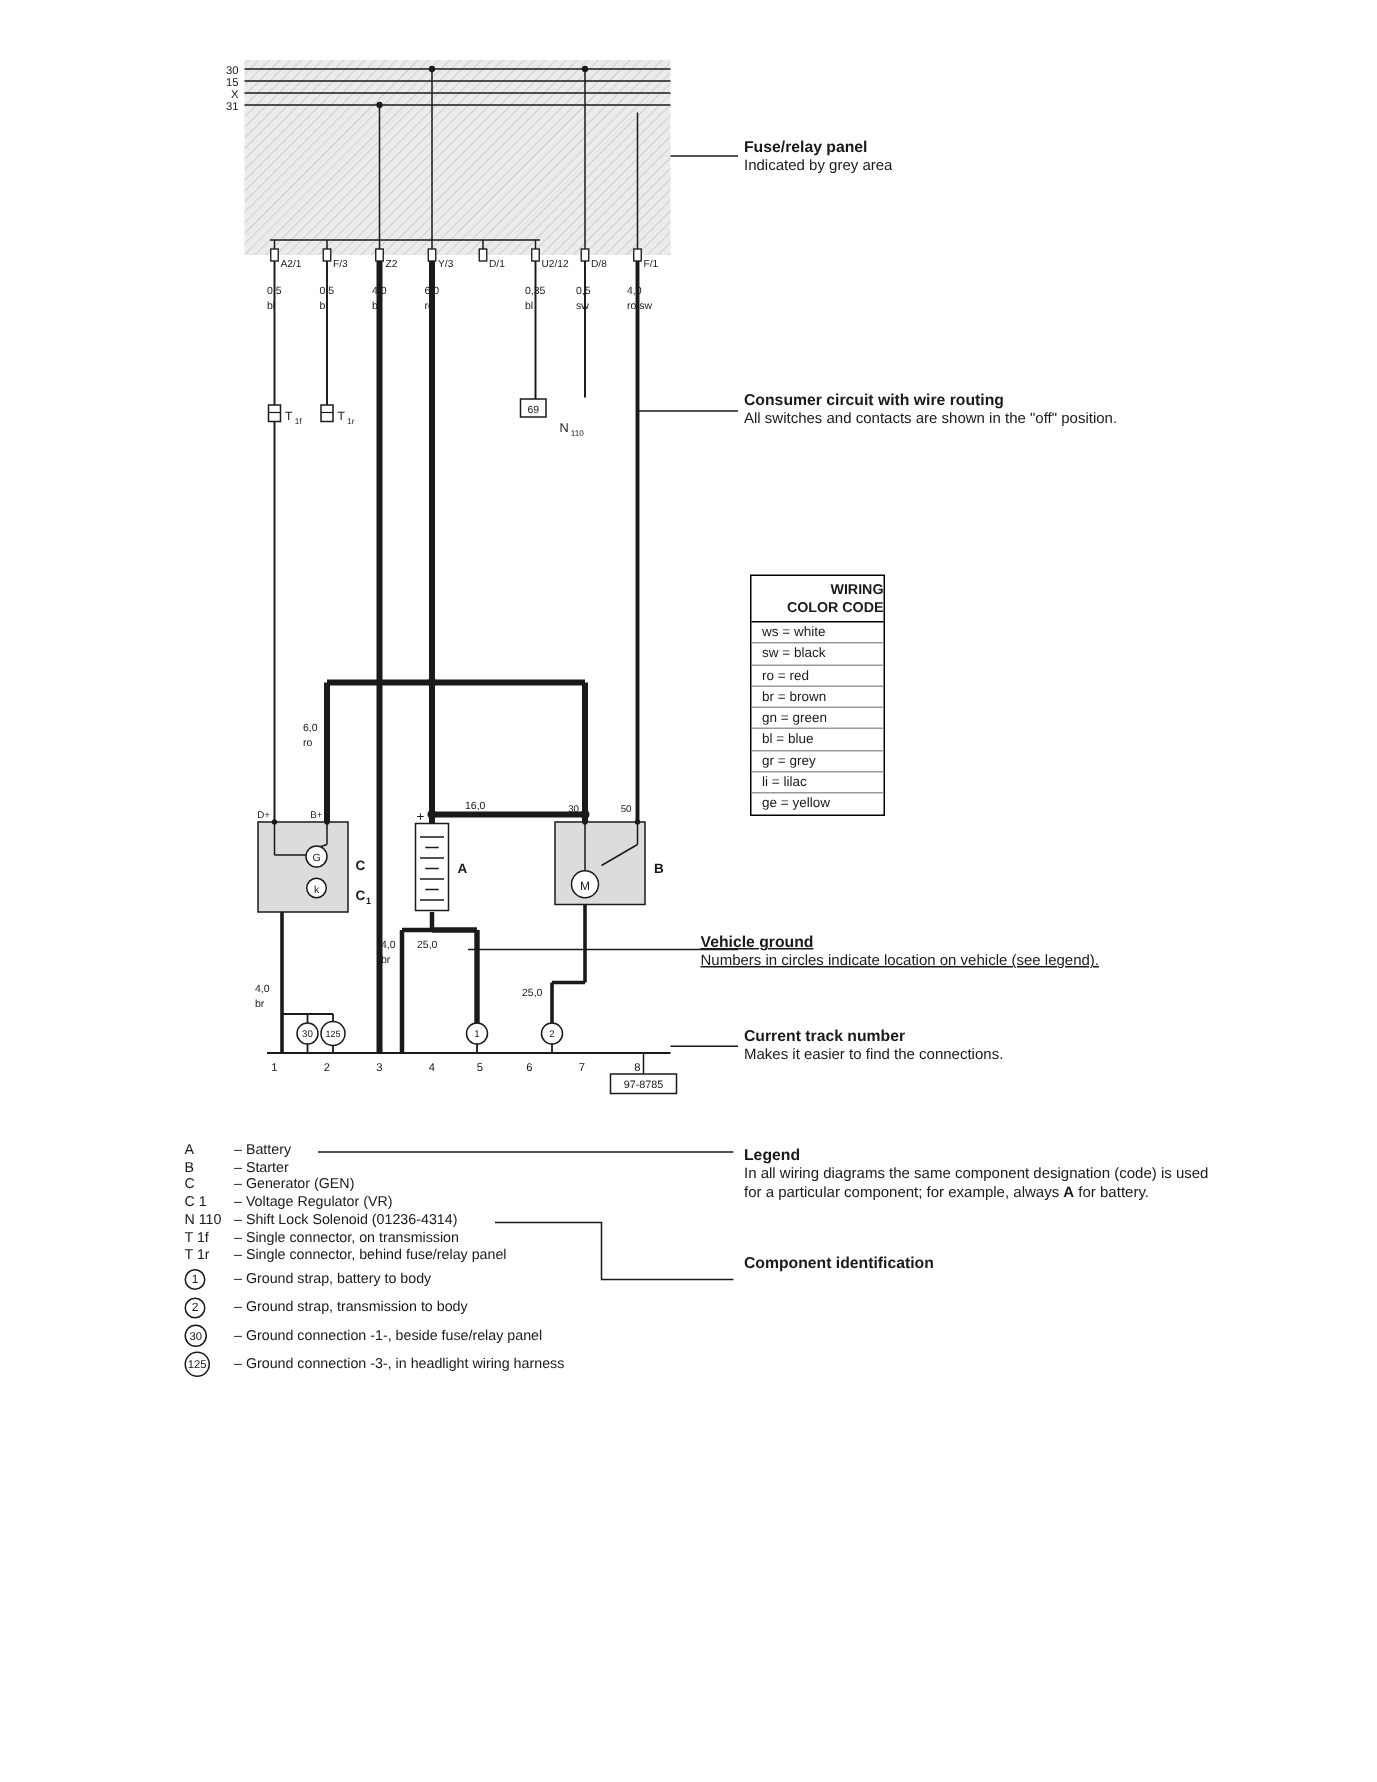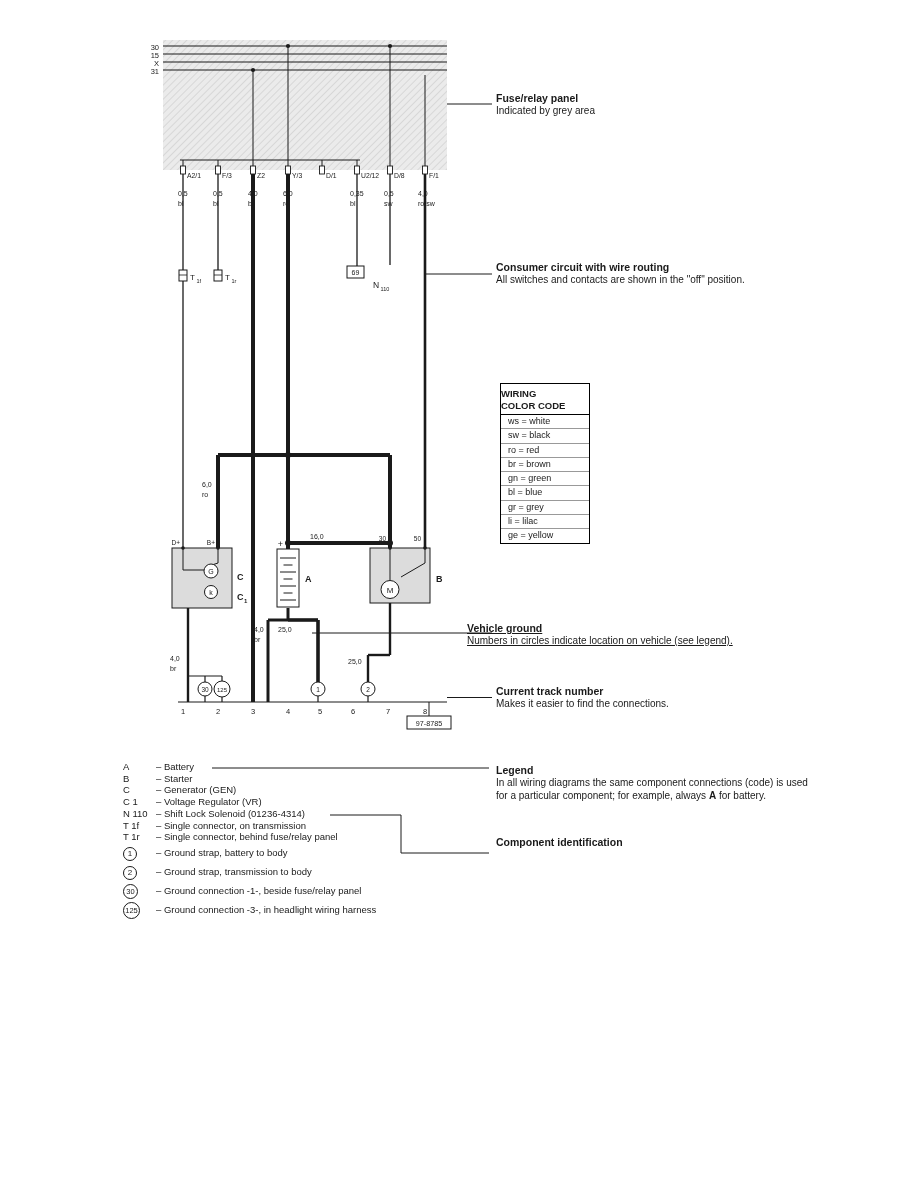--- a/index.html
+++ b/index.html
@@ -7,21 +7,21 @@
         font-family:"Liberation Sans",sans-serif;color:#1a1a1a;}
   svg{position:absolute;left:0;top:0;font-family:"Liberation Sans",sans-serif;}
   svg text{fill:#1a1a1a;stroke:none;}
   .ann{position:absolute;width:330px;}
   .ann h3{margin:0 0 1px 0;font-size:10.5px;font-weight:bold;line-height:12px;}
   .ann p{margin:0;font-size:10px;line-height:12.5px;}
   .ann.narrow{width:322px;}
   
   #colorbox{position:absolute;left:500px;top:383px;width:90px;border:1px solid #000;
             background:#fff;box-sizing:border-box;}
-  #colorbox .cc-title{font-size:9.5px;font-weight:bold;text-align:left;line-height:11.5px;
+  #colorbox .cc-title{font-size:9.5px;font-weight:bold;text-align:right;line-height:11.5px;
             padding:4px 0 3px 0;border-bottom:1px solid #000;}
   #colorbox .cc-row{font-size:9px;line-height:13.3px;height:13.3px;padding-left:7px;
             border-bottom:1px solid #999;}
   #colorbox .cc-row:last-child{border-bottom:none;}
   
   #legendlist{position:absolute;left:123px;top:761px;width:370px;}
   .lg-row{display:flex;font-size:9.5px;line-height:11.7px;}
   .lg-row.tall{height:19px;align-items:center;line-height:19px;}
   .lg-code{width:33px;flex-shrink:0;}
   .lg-desc{flex:1;}
@@ -327,21 +327,21 @@
   <p>Numbers in circles indicate location on vehicle (see legend).</p>
 </div>
 
 <div class="ann" style="left:496px;top:685px;">
   <h3>Current track number</h3>
   <p>Makes it easier to find the connections.</p>
 </div>
 
 <div class="ann narrow" style="left:496px;top:764px;">
   <h3>Legend</h3>
-  <p><span>In all wiring diagrams the same component connections (code) is used for a particular component; for example, always </span><span class="bold">A</span><span> for battery.</span></p>
+  <p><span>In all wiring diagrams the same component designation (code) is used for a particular component; for example, always </span><span class="bold">A</span><span> for battery.</span></p>
 </div>
 
 <div class="ann narrow" style="left:496px;top:836px;">
   <h3>Component identification</h3>
 </div>
 
 <div id="legendlist">
   <div class="lg-row">
     <span class="lg-code">A</span>
     <span class="lg-desc">– Battery</span>

